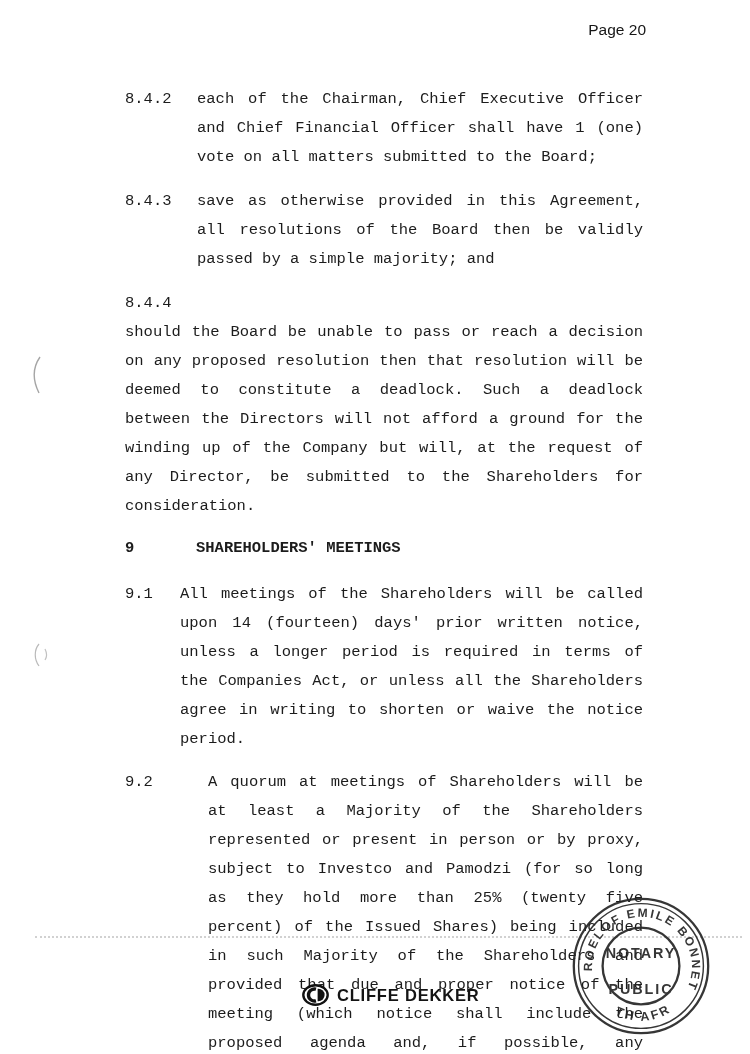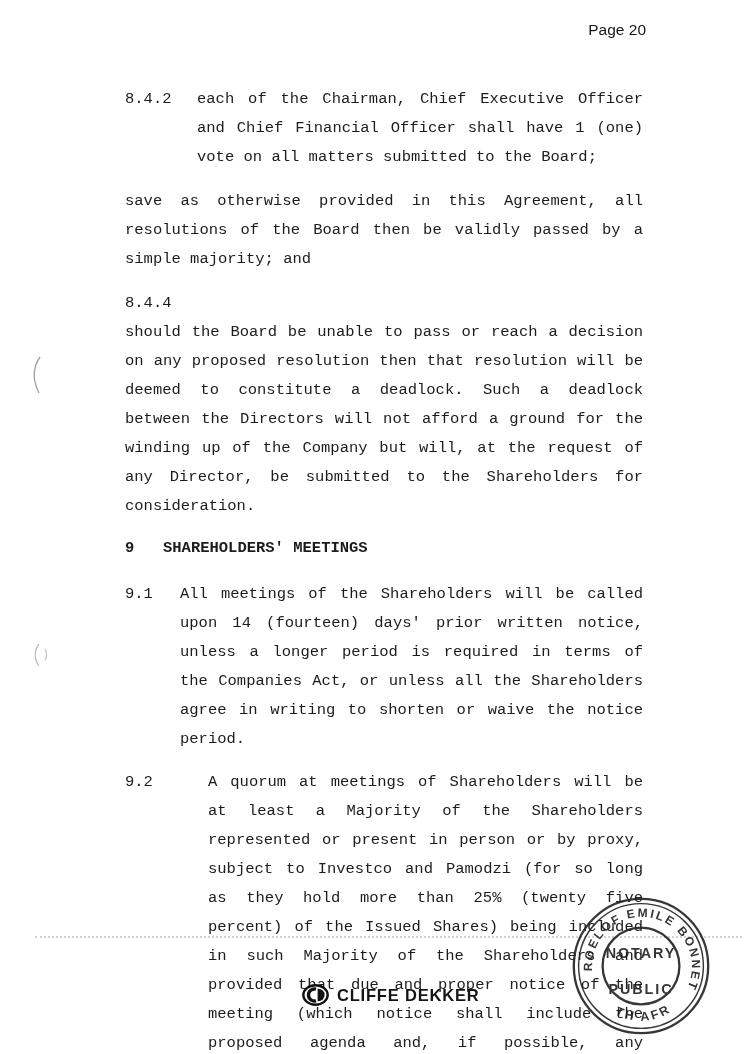--- a/index.html
+++ b/index.html
@@ -34,21 +34,21 @@
   .row .txt {
     flex: 1 1 auto;
     text-align: justify;
     text-justify: inter-word;
   }
   .m15 { margin-bottom: 15px; }
   .m13 { margin-bottom: 13px; flex-direction: column; }
   .m17 { margin-bottom: 17px; }
   .m14 { margin-bottom: 14px; }
   .m11 { margin-bottom: 11px; gap: 28px; }
-  .row.head .htxt { font-weight: bold; }
+  .row.head .htxt { font-weight: bold; margin-left: 33px; }
   .fold-line {
     position: absolute;
     top: 936px; left: 35px; width: 707px; height: 0;
     border-top: 2px dotted #c6c6c6;
     opacity: 0.8;
     z-index: 1;
   }
   .margin-mark { position: absolute; opacity: 0.8; z-index: 1; }
   .mark-paren { left: 28px; top: 355px; }
   .mark-smudge { left: 30px; top: 640px; }
@@ -86,20 +86,21 @@
 <div class="page-number">Page 20</div>
 
 <div class="doc">
 
   <div class="row lvl3 m15">
     <div class="num">8.4.2</div>
     <div class="txt">each of the Chairman, Chief Executive Officer and Chief Financial Officer shall have 1 (one) vote on all matters submitted to the Board;</div>
   </div>
 
   <div class="row lvl3 m15">
+    <div class="num">8.4.3</div>
     <div class="txt">save as otherwise provided in this Agreement, all resolutions of the Board then be validly passed by a simple majority; and</div>
   </div>
 
   <div class="row lvl3 m13">
     <div class="num">8.4.4</div>
     <div class="txt">should the Board be unable to pass or reach a decision on any proposed resolution then that resolution will be deemed to constitute a deadlock.  Such a deadlock between the Directors will not afford a ground for the winding up of the Company but will, at the request of any Director, be submitted to the Shareholders for consideration.</div>
   </div>
 
   <div class="row head m17">
     <div class="num">9</div>

